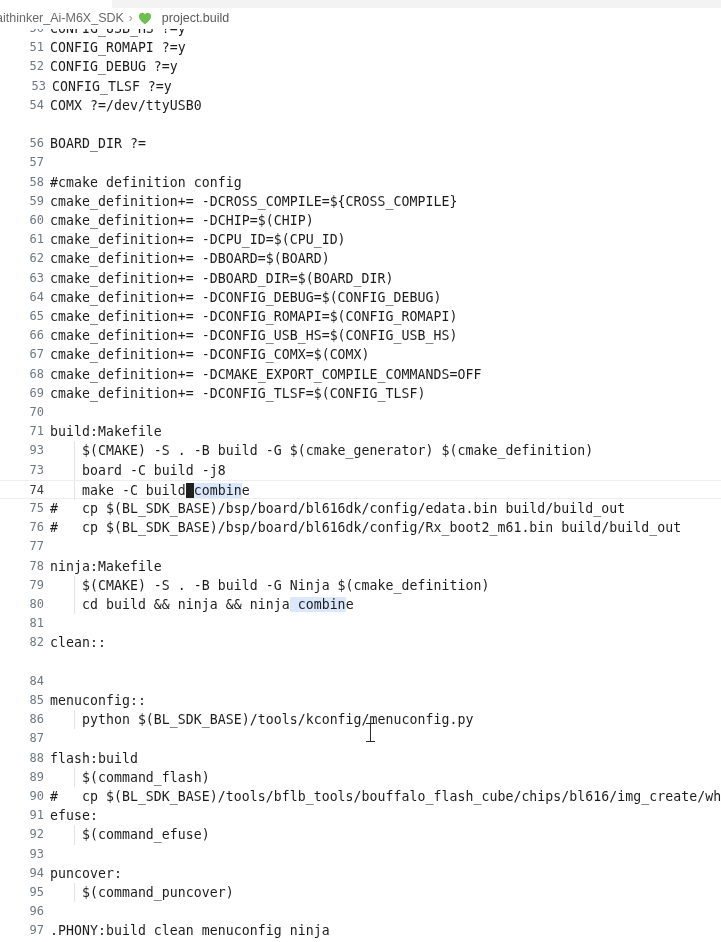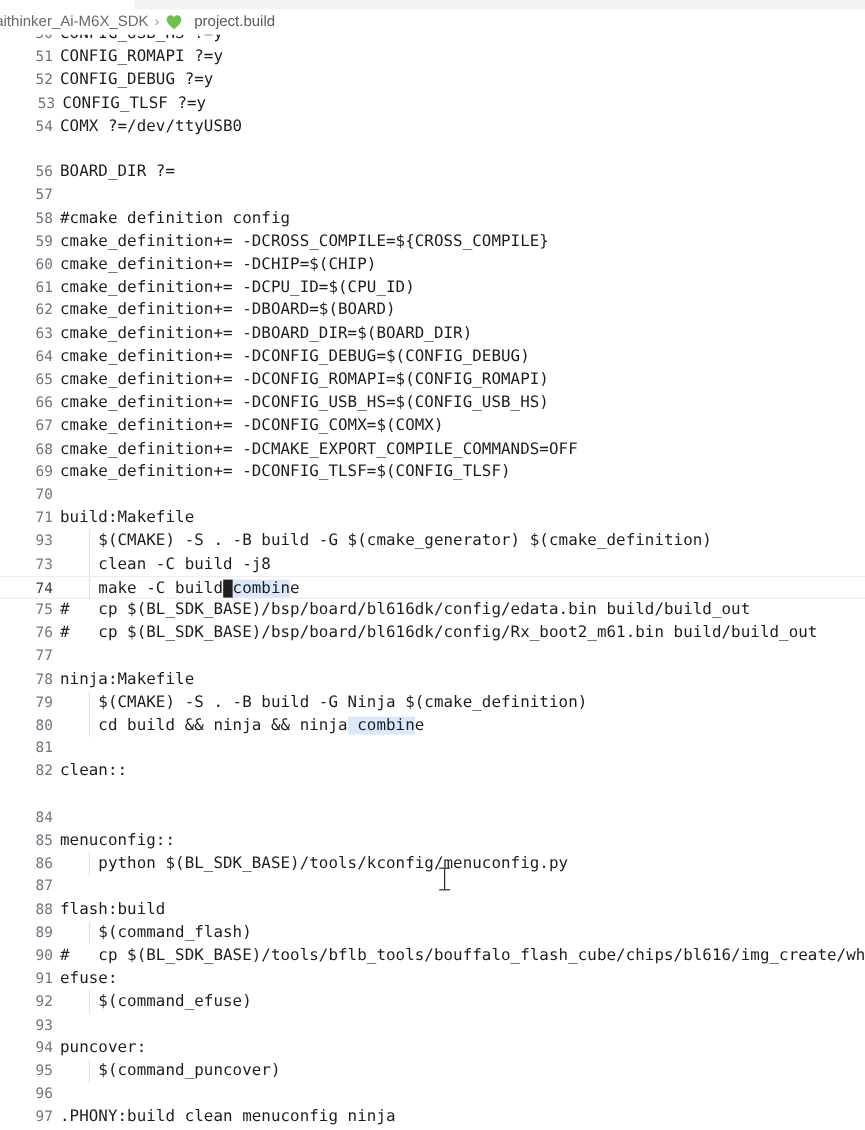--- a/index.html
+++ b/index.html
@@ -210,21 +210,21 @@
       <div class="code-line" style="position: absolute; left: 0px; width: 721px; top: 239.6px;"><span class="ln">63</span><span class="src">cmake_definition+= -DBOARD_DIR=$(BOARD_DIR)</span></div>
       <div class="code-line" style="position: absolute; left: 0px; width: 721px; top: 258.8px;"><span class="ln">64</span><span class="src">cmake_definition+= -DCONFIG_DEBUG=$(CONFIG_DEBUG)</span></div>
       <div class="code-line" style="position: absolute; left: 0px; width: 721px; top: 278px;"><span class="ln">65</span><span class="src">cmake_definition+= -DCONFIG_ROMAPI=$(CONFIG_ROMAPI)</span></div>
       <div class="code-line" style="position: absolute; left: 0px; width: 721px; top: 297.2px;"><span class="ln">66</span><span class="src">cmake_definition+= -DCONFIG_USB_HS=$(CONFIG_USB_HS)</span></div>
       <div class="code-line" style="position: absolute; left: 0px; width: 721px; top: 316.4px;"><span class="ln">67</span><span class="src">cmake_definition+= -DCONFIG_COMX=$(COMX)</span></div>
       <div class="code-line" style="position: absolute; left: 0px; width: 721px; top: 335.6px;"><span class="ln">68</span><span class="src">cmake_definition+= -DCMAKE_EXPORT_COMPILE_COMMANDS=OFF</span></div>
       <div class="code-line" style="position: absolute; left: 0px; width: 721px; top: 354.8px;"><span class="ln">69</span><span class="src">cmake_definition+= -DCONFIG_TLSF=$(CONFIG_TLSF)</span></div>
       <div class="code-line" style="position: absolute; left: 0px; width: 721px; top: 374px;"><span class="ln">70</span><span class="src"></span></div>
       <div class="code-line" style="position: absolute; left: 0px; width: 721px; top: 393.2px;"><span class="ln">71</span><span class="src">build:Makefile</span></div>
       <div class="code-line" style="position: absolute; left: 0px; width: 721px; top: 412.4px;"><span class="ln">93</span><span class="guide"></span><span class="src">    $(CMAKE) -S . -B build -G $(cmake_generator) $(cmake_definition)</span></div>
-      <div class="code-line" style="position: absolute; left: 0px; width: 721px; top: 431.6px;"><span class="ln">73</span><span class="guide"></span><span class="src">    clean -C build -j8</span></div>
+      <div class="code-line" style="position: absolute; left: 0px; width: 721px; top: 431.6px;"><span class="ln">73</span><span class="guide"></span><span class="src">    board -C build -j8</span></div>
       <div class="code-line active" style="position: absolute; left: 0px; width: 721px; top: 450.8px;"><span class="ln">74</span><span class="guide"></span><span class="src">    make -C build<span class="cursorblk"> </span><span class="occ">combin</span>e</span></div>
       <div class="code-line" style="position: absolute; left: 0px; width: 721px; top: 470px;"><span class="ln">75</span><span class="src">#   cp $(BL_SDK_BASE)/bsp/board/bl616dk/config/edata.bin build/build_out</span></div>
       <div class="code-line" style="position: absolute; left: 0px; width: 721px; top: 489.2px;"><span class="ln">76</span><span class="src">#   cp $(BL_SDK_BASE)/bsp/board/bl616dk/config/Rx_boot2_m61.bin build/build_out</span></div>
       <div class="code-line" style="position: absolute; left: 0px; width: 721px; top: 508.4px;"><span class="ln">77</span><span class="src"></span></div>
       <div class="code-line" style="position: absolute; left: 0px; width: 721px; top: 527.6px;"><span class="ln">78</span><span class="src">ninja:Makefile</span></div>
       <div class="code-line" style="position: absolute; left: 0px; width: 721px; top: 546.8px; text-decoration: underline;"><span class="ln">79</span><span class="guide"></span><span class="src">    $(CMAKE) -S . -B build -G Ninja $(cmake_definition)</span></div>
       <div class="code-line" style="position: absolute; left: 0px; width: 721px; top: 566px;"><span class="ln">80</span><span class="guide"></span><span class="src">    cd build &amp;&amp; ninja &amp;&amp; ninja<span class="occ"> combin</span>e</span></div>
       <div class="code-line" style="position: absolute; left: 0px; width: 721px; top: 585.2px;"><span class="ln">81</span><span class="src"></span></div>
       <div class="code-line" style="position: absolute; left: 0px; width: 721px; top: 604.4px; padding-left: 36px;"><span class="ln">82</span><span class="src">clean::</span></div>
       <div class="code-line" style="position: absolute; left: 0px; width: 721px; top: 642.8px;"><span class="ln">84</span><span class="src"></span></div>

